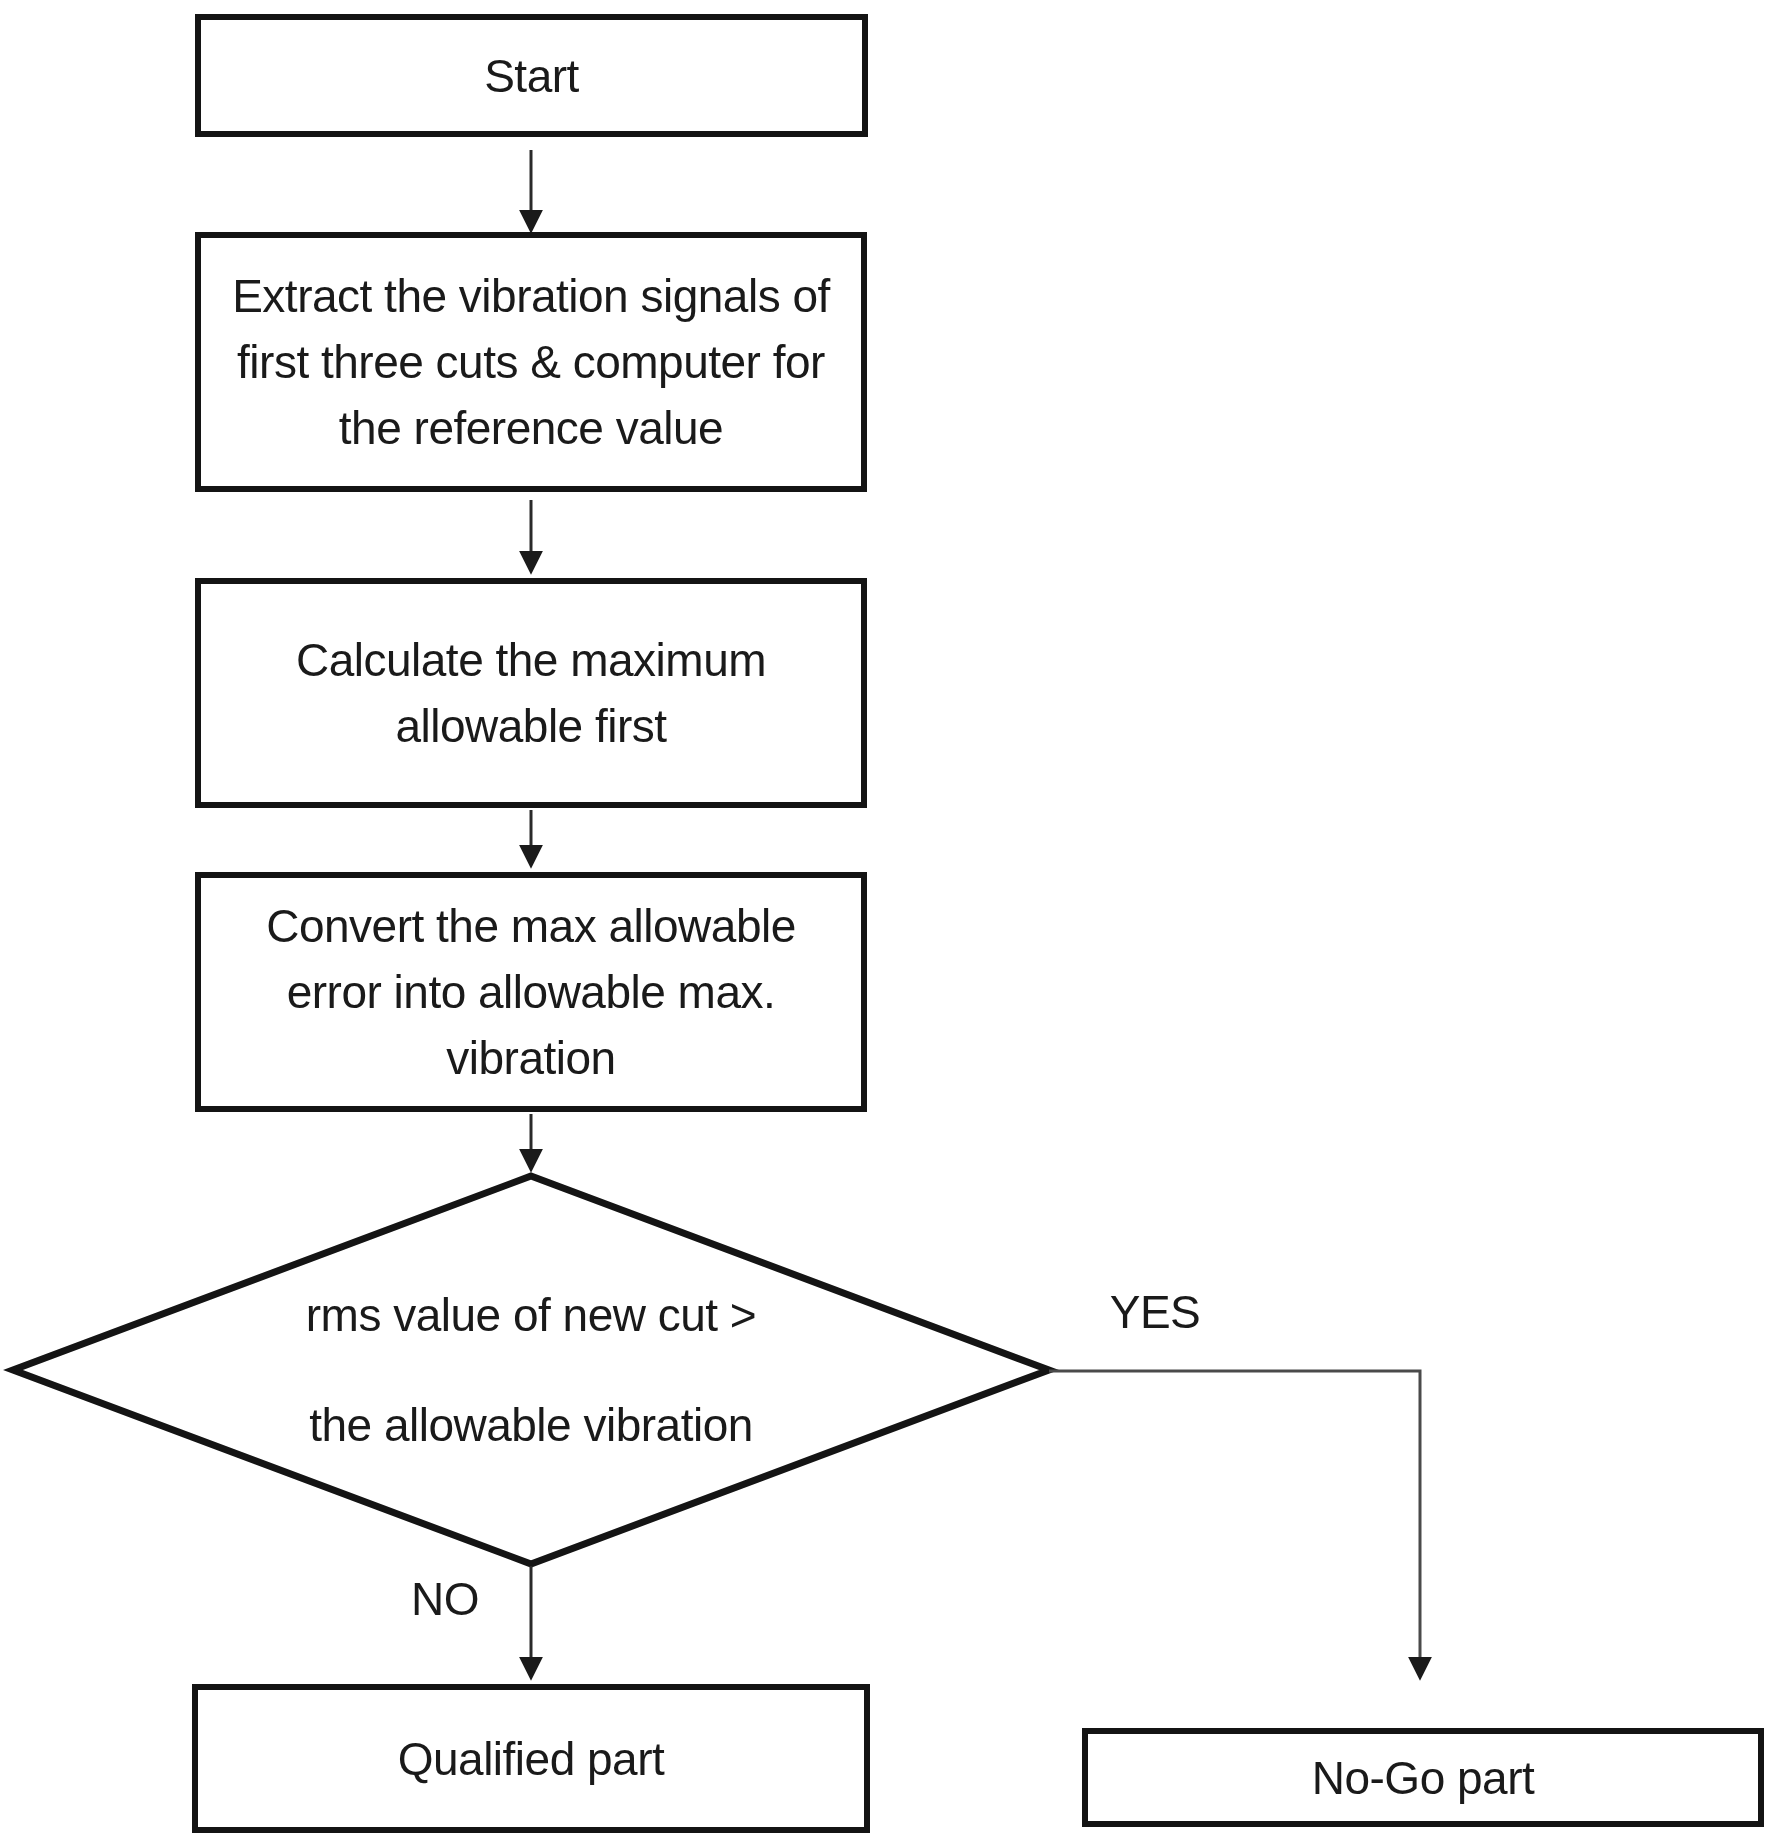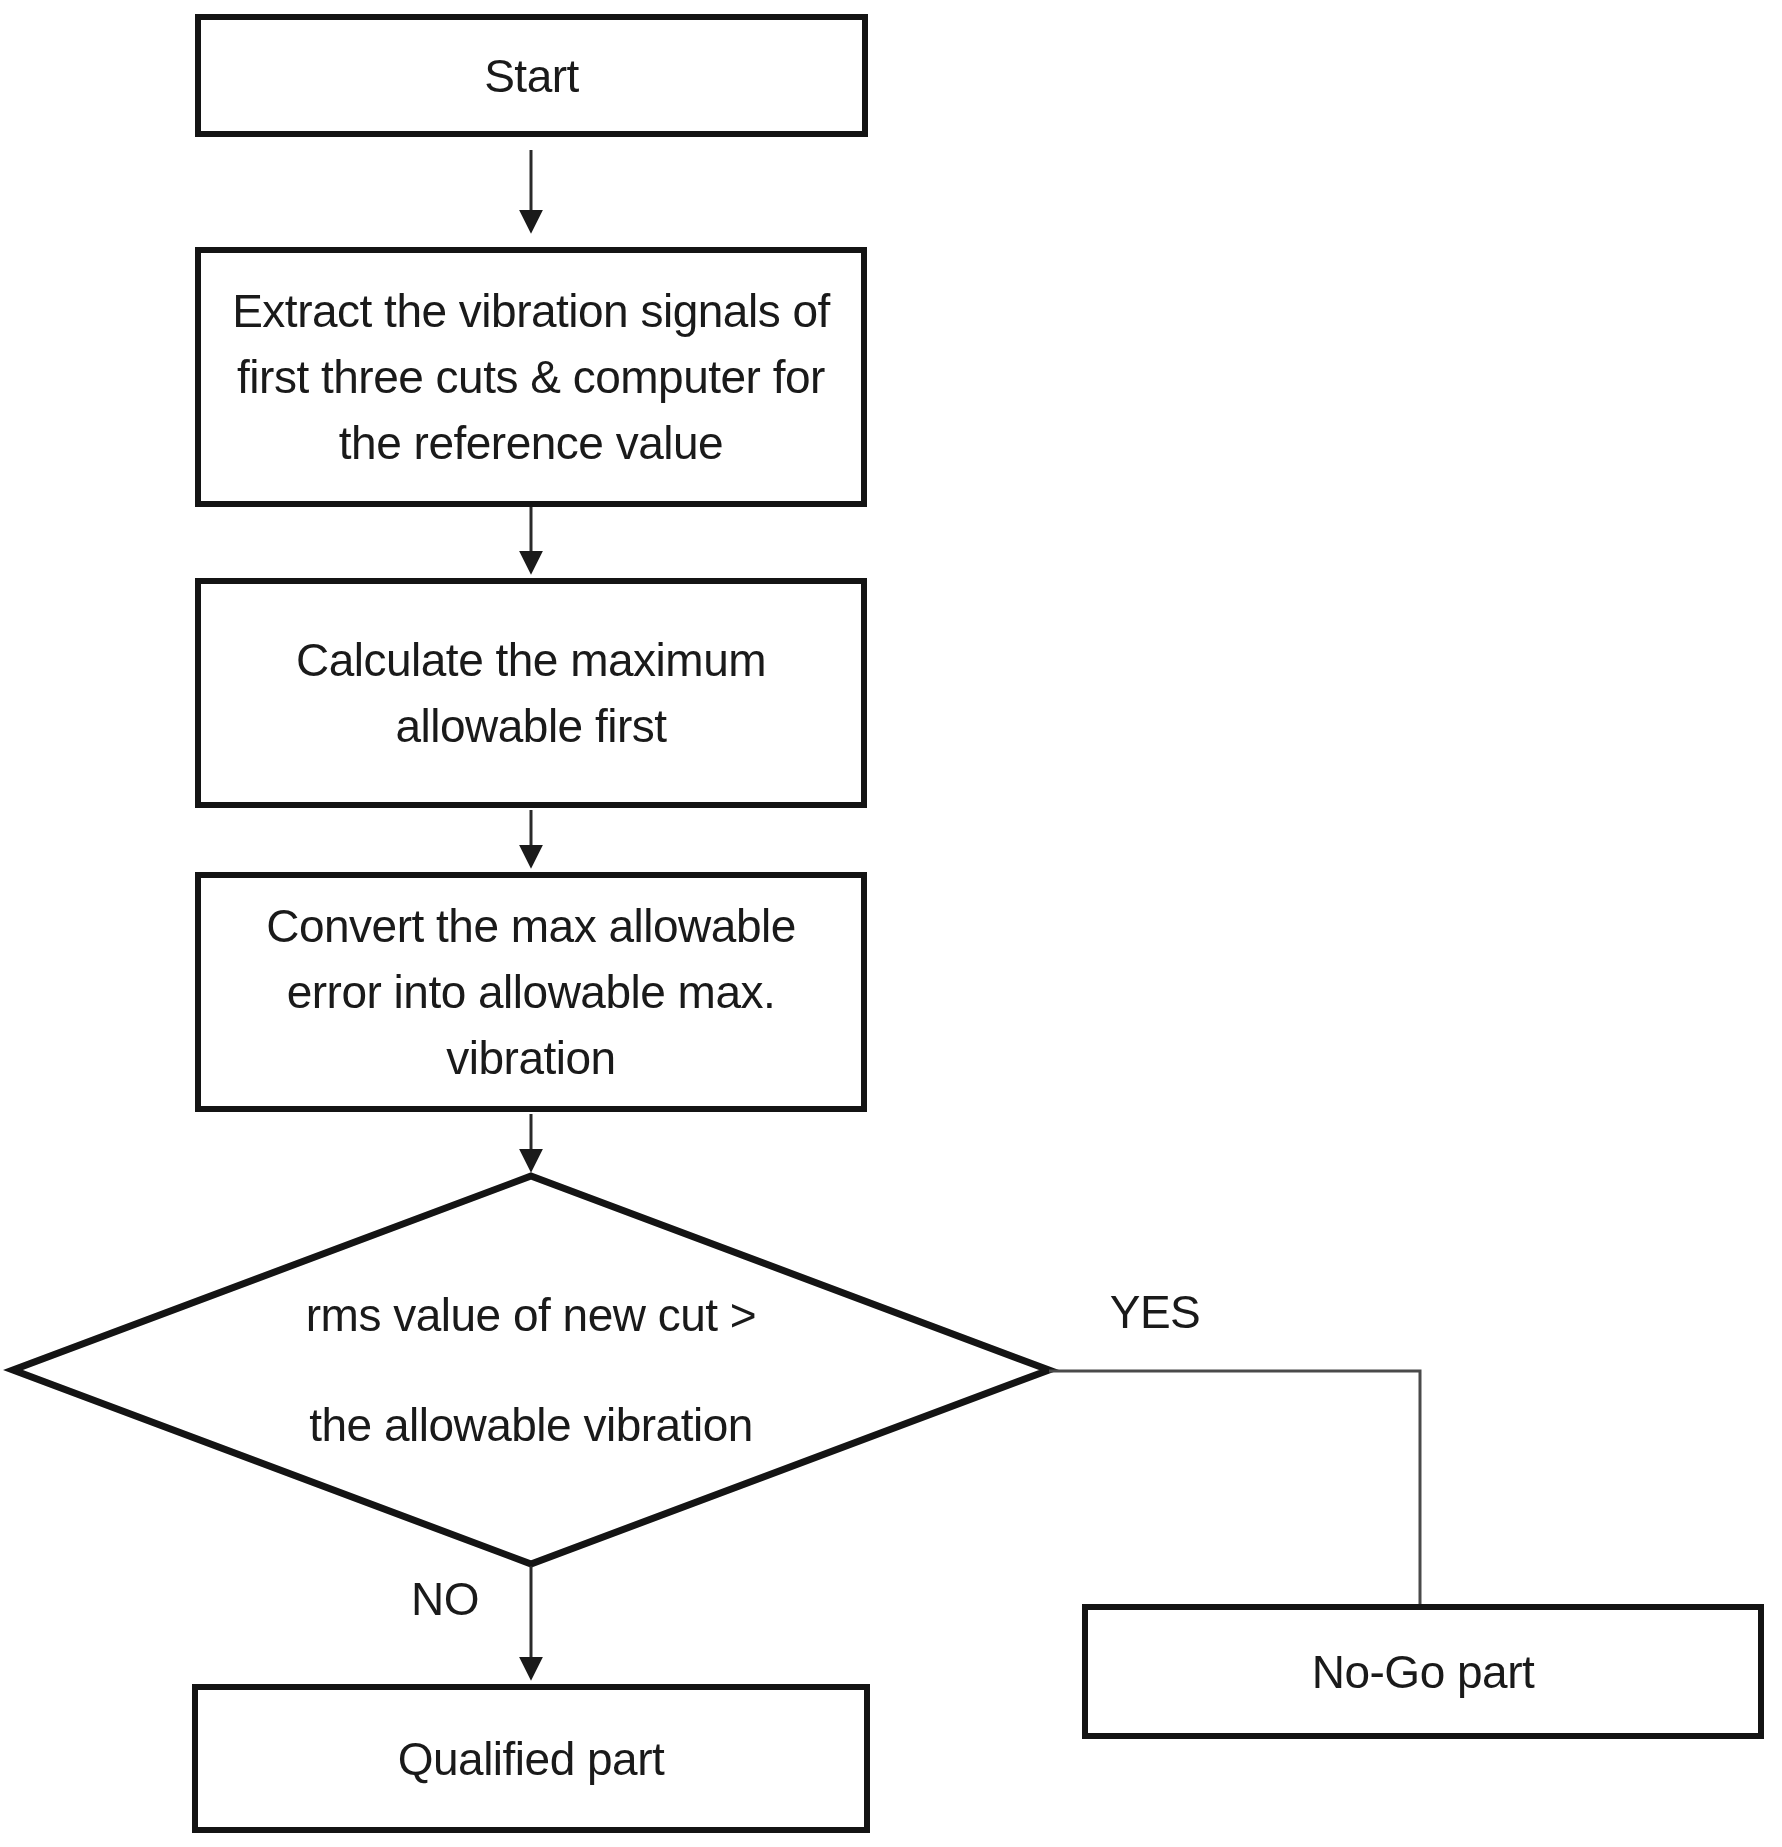--- a/index.html
+++ b/index.html
@@ -47,25 +47,25 @@
   }
   .edge-label {
     position: absolute;
     font-size: 46px;
     letter-spacing: -0.5px;
     text-align: center;
     white-space: nowrap;
   }
   
   .n-start     { left: 195px;  top: 14px;   width: 673px; height: 123px; }
-  .n-extract   { left: 195px;  top: 247px;  width: 672px; height: 260px; }
+  .n-extract   { left: 195px;  top: 232px;  width: 672px; height: 260px; }
   .n-calculate { left: 195px;  top: 578px;  width: 672px; height: 230px; }
   .n-convert   { left: 195px;  top: 872px;  width: 672px; height: 240px; }
   .n-qualified { left: 192px;  top: 1684px; width: 678px; height: 149px; }
-  .n-nogo      { left: 1082px; top: 1604px; width: 682px; height: 135px; }
+  .n-nogo      { left: 1082px; top: 1728px; width: 682px; height: 99px; }
   .t-decision  { left: 181px;  top: 1280px; width: 700px; height: 180px; }
   .l-yes       { left: 1080px; top: 1285px; width: 150px; }
   .l-no        { left: 370px;  top: 1572px; width: 150px; }
 </style>
 </head>
 <body>
 
 <div class="canvas">
 
   <svg class="connectors" viewBox="0 0 1782 1847" xmlns="http://www.w3.org/2000/svg">

